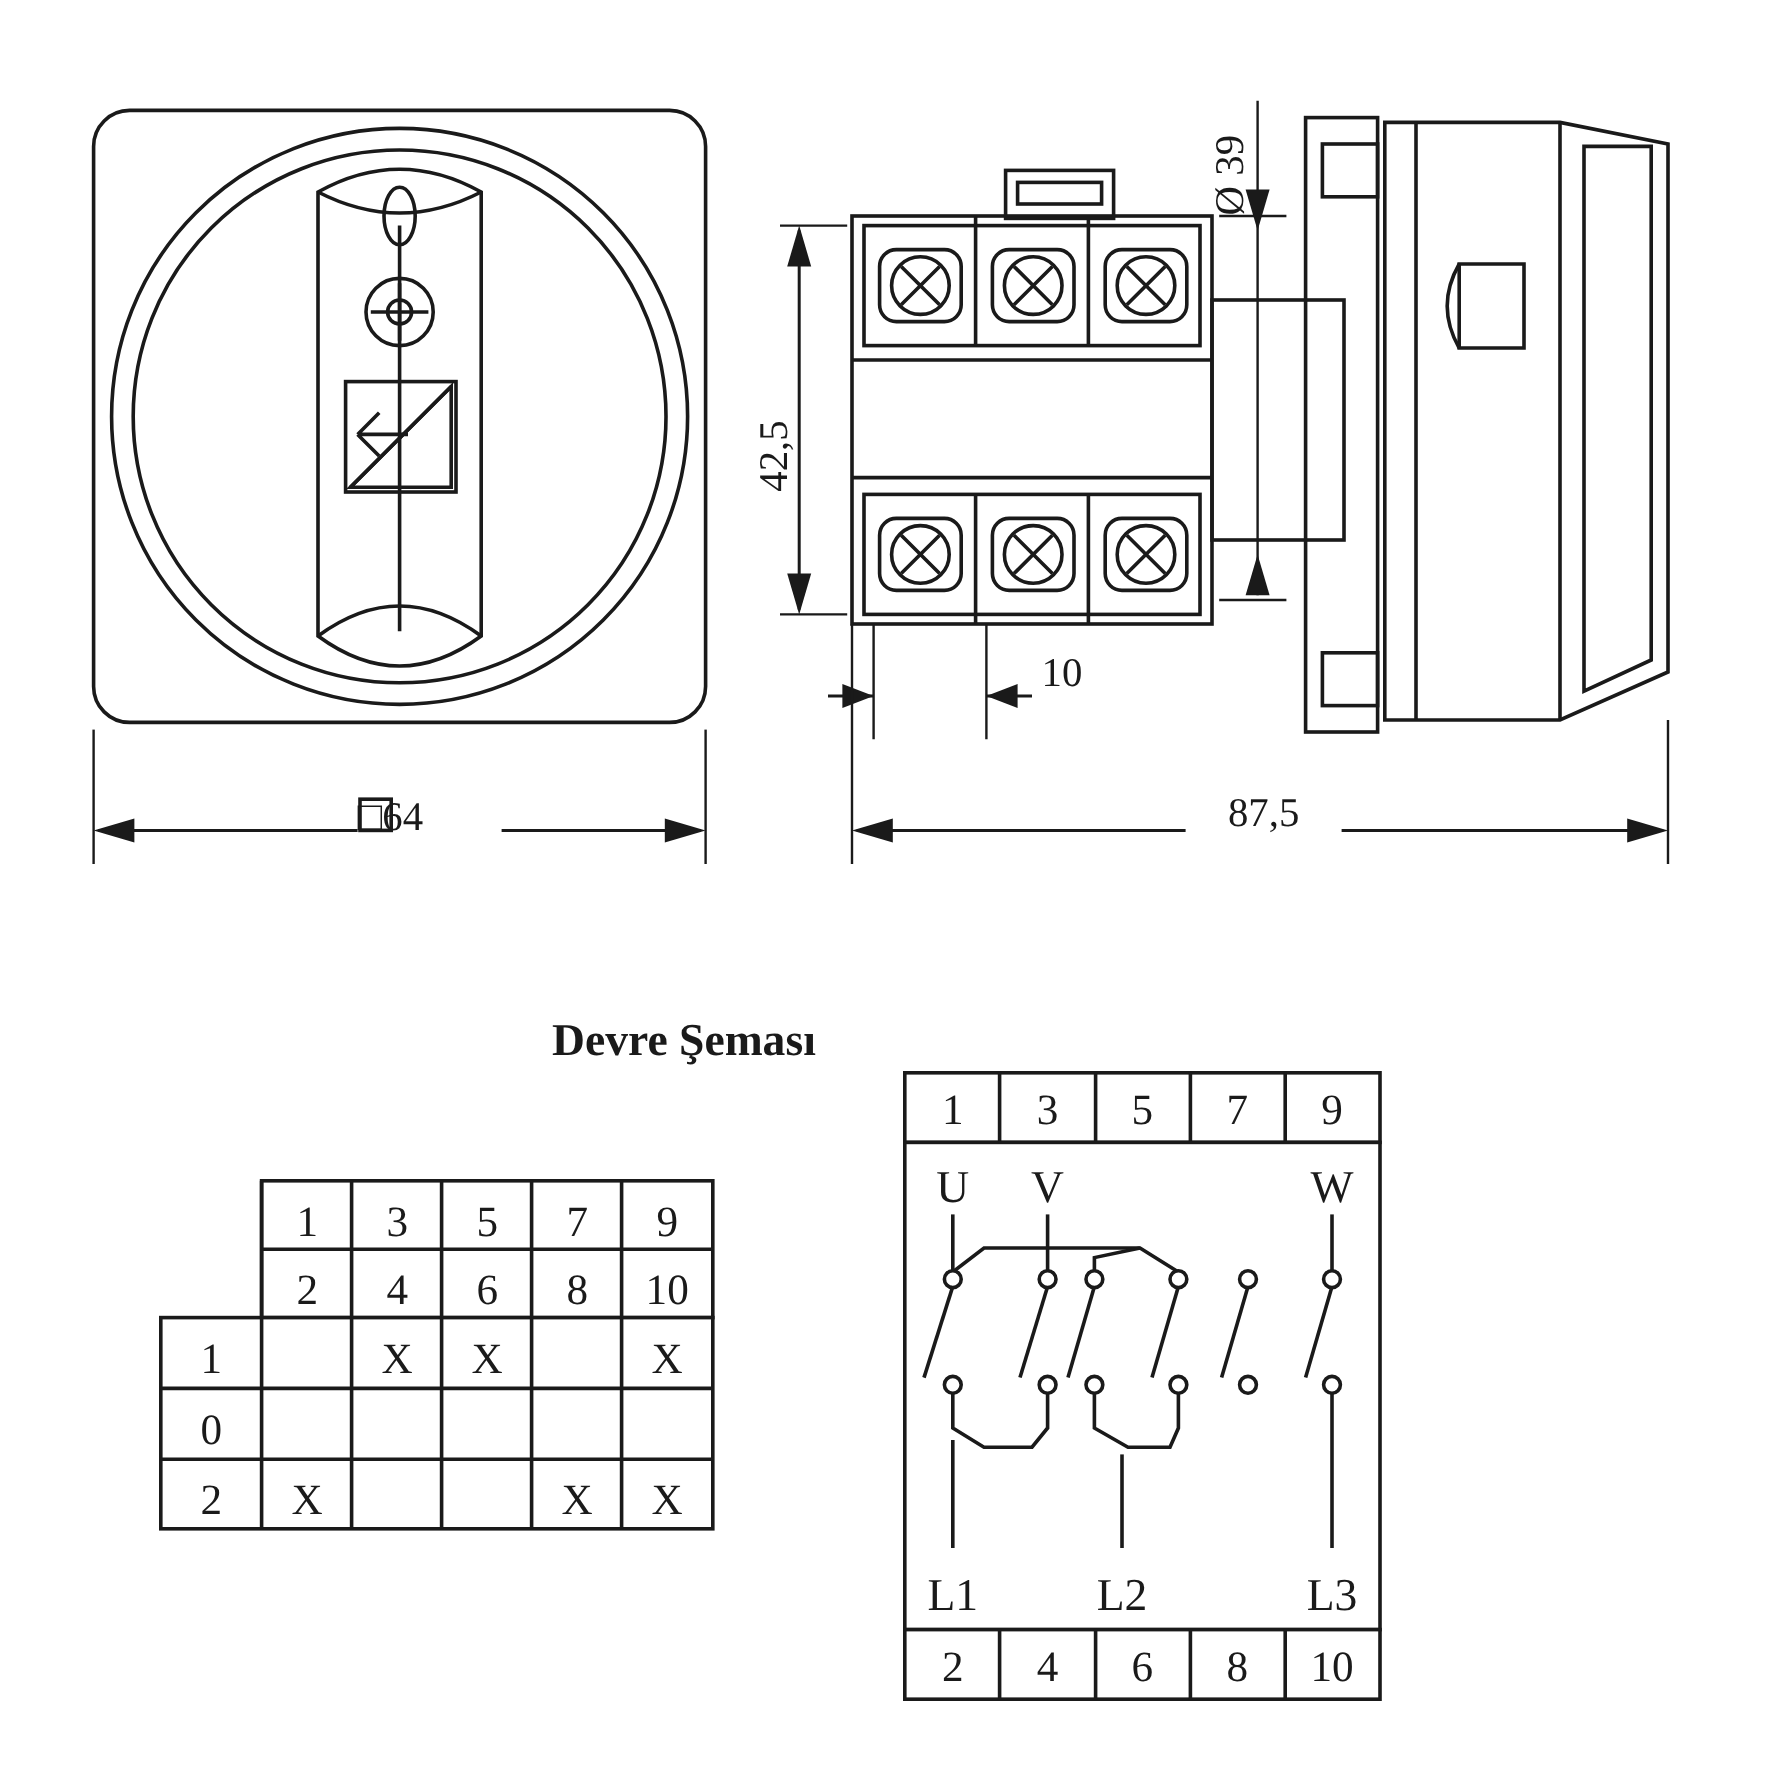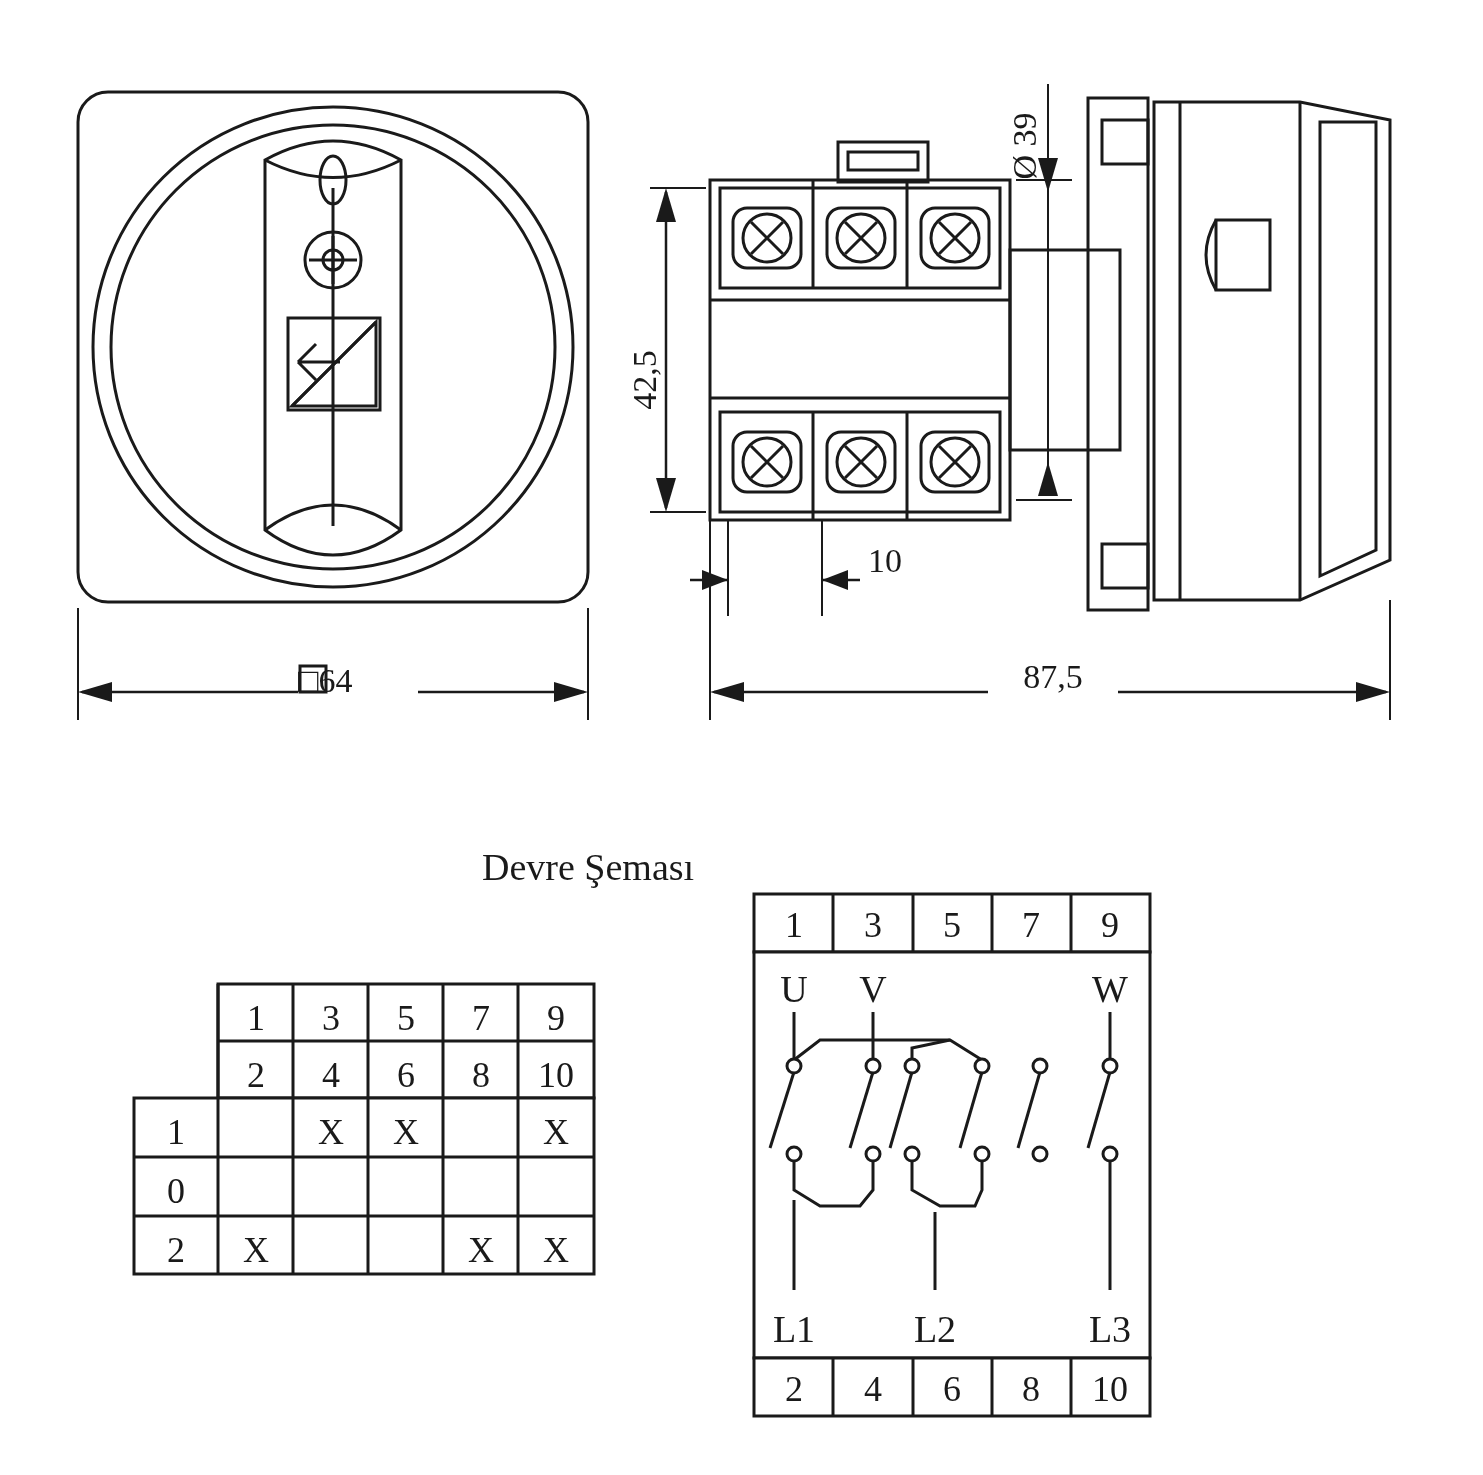--- a/index.html
+++ b/index.html
@@ -156,21 +156,21 @@
 
   <path d="M90 460 L90 660 M770 540 L770 660" class="ln" stroke-width="2"></path>
   <path d="M94 632 L766 632" class="ln" stroke-width="2.5"></path>
   <path d="M90 632 L124 622 L124 642 Z" fill="#1a1a1a"></path>
   <path d="M770 632 L736 622 L736 642 Z" fill="#1a1a1a"></path>
   <rect x="368" y="598" width="130" height="40" fill="#fff"></rect>
   <text class="dimtxt" x="433" y="628" text-anchor="middle">87,5</text>
 </svg>
 </div>
 
-<div class="abs title" style="left:482px;top:845px;">Devre Şeması</div>
+<div class="abs title" style="left:460px;top:845px;font-weight:bold;">Devre Şeması</div>
 
 <div class="abs" style="left:130px;top:980px;">
 <svg width="470" height="300" viewBox="0 0 470 300">
 
   <g class="ln" stroke-width="3">
 
     <rect x="88" y="4" width="376" height="114" fill="#fff"></rect>
 
     <rect x="4" y="118" width="460" height="176" fill="#fff"></rect>
 

